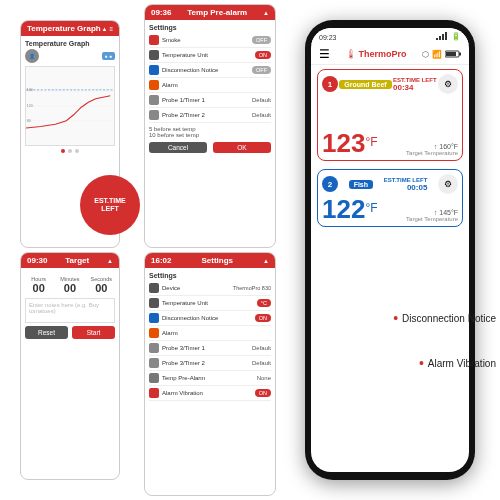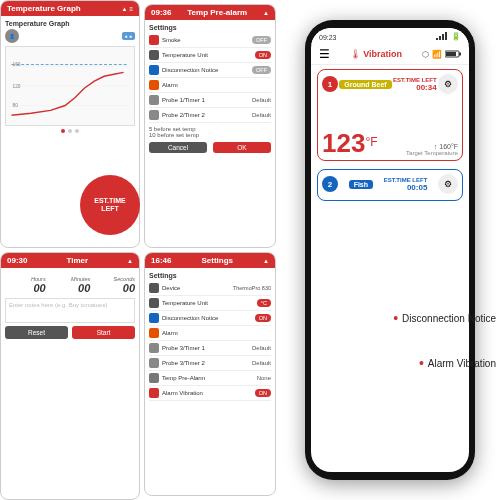--- a/index.html
+++ b/index.html
@@ -12,21 +12,21 @@
       display: flex;
       position: relative;
     }
 
     
     .left-col {
       width: 140px;
       display: flex;
       flex-direction: column;
       gap: 4px;
-      padding: 0;
+      padding: 20px;
     }
 
     
     .mid-col {
       width: 140px;
       display: flex;
       flex-direction: column;
       gap: 4px;
       padding: 4px;
     }
@@ -163,23 +163,22 @@
 
     
     .timer-row {
       display: flex;
       gap: 4px;
       margin: 4px 0;
     }
 
     .timer-cell {
       flex: 1;
-      text-align: right;
+      text-align: center;
       font-size: 6px;
-      font-style: italic;
     }
 
     .timer-val {
       font-size: 11px;
       font-weight: bold;
       color: #333;
     }
 
     .timer-label-sm {
       font-size: 5.5px;
@@ -469,21 +468,21 @@
         <div class="graph-dot active"></div>
         <div class="graph-dot"></div>
         <div class="graph-dot"></div>
       </div>
     </div>
   </div>
 
   <div class="phone-card">
     <div class="phone-header">
       <span>09:30</span>
-      <span style="margin-left:auto;margin-right:auto;">Timer</span>
+      <span style="margin-left:auto;margin-right:auto;">Target</span>
       <div class="icons">
         <span>▲</span>
       </div>
     </div>
     <div class="phone-body">
       <div class="timer-row">
         <div class="timer-cell">
           <div class="timer-label-sm">Hours</div>
           <div class="timer-val">00</div>
         </div>
@@ -552,21 +551,21 @@
       <div style="font-size:6px;color:#555;">10 before set temp</div>
       <div class="cancel-ok-row">
         <div class="btn-cancel">Cancel</div>
         <div class="btn-ok">OK</div>
       </div>
     </div>
   </div>
 
   <div class="phone-card">
     <div class="phone-header">
-      <span>16:46</span>
+      <span>16:02</span>
       <span style="margin:0 auto;">Settings</span>
       <div class="icons">
         <span>▲</span>
       </div>
     </div>
     <div class="phone-body">
       <div style="font-size:7px;font-weight:bold;margin-bottom:2px;">Settings</div>
       <div class="settings-row">
         <span class="settings-icon" style="background:#555;"></span>
         <span style="flex:1;font-size:6px;">Device</span>
@@ -632,39 +631,39 @@
           </span>
           <span>🔋</span>
         </div>
       </div>
 
       <div class="lp-header">
         <span style="font-size:12px;">☰</span>
         <div style="display:flex;align-items:center;gap:2px;">
           <span style="color:#d32f2f;font-size:9px;">🌡</span>
           <span class="thermopro-logo">
-            <span style="color:#d32f2f;">Vibration</span>
+            <span style="color:#d32f2f;">ThermoPro</span>
           </span>
         </div>
         <div class="thermo-icons">
           <span>⬡</span>
           <span>📶</span>
           <svg width="16" height="8" viewBox="0 0 16 8">
             <rect x="0" y="1" width="14" height="6" rx="1" fill="none" stroke="#333" stroke-width="1"></rect>
             <rect x="14" y="2.5" width="2" height="3" rx="0.5" fill="#333"></rect>
             <rect x="1" y="2" width="10" height="4" fill="#333"></rect>
           </svg>
         </div>
       </div>
 
       <div class="probe-row">
         <div class="probe-top">
           <div class="probe-num">1</div>
           <div class="probe-food-tag">Ground Beef</div>
-          <div style="text-align:right;">
+          <div style="text-align:left;">
             <div class="est-time-label">EST.TIME LEFT</div>
             <div class="est-time-val">00:34</div>
           </div>
           <div class="probe-icon-btn">⚙</div>
         </div>
         <div style="display:flex;align-items:flex-end;justify-content:space-between;margin-top:36px;">
           <div>
             <span class="probe-big-temp">123</span><span class="probe-unit">°F</span>
           </div>
           <div style="text-align:right;">
@@ -677,20 +676,29 @@
       <div class="probe-row blue">
         <div class="probe-top">
           <div class="probe-num blue">2</div>
           <div class="probe-food-tag fish">Fish</div>
           <div style="text-align:right;">
             <div class="est-time-label blue">EST.TIME LEFT</div>
             <div class="est-time-val blue">00:05</div>
           </div>
           <div class="probe-icon-btn">⚙</div>
         </div>
+        <div style="display:flex;align-items:flex-end;justify-content:space-between;">
+          <div>
+            <span class="probe-big-temp blue">122</span><span class="probe-unit blue">°F</span>
+          </div>
+          <div style="text-align:right;">
+            <div class="probe-target">↑ 145°F</div>
+            <div style="font-size:6px;color:#888;">Target Temperature</div>
+          </div>
+        </div>
       </div>
 
     </div>
   </div>
 
   <div style="position:absolute;right:4px;top:310px;display:flex;align-items:center;font-size:10px;font-weight:500;color:#222;white-space:nowrap;">
     <span style="color:#d32f2f;font-size:14px;margin-right:4px;">•</span>
     <span>Disconnection Notice</span>
   </div>
 

